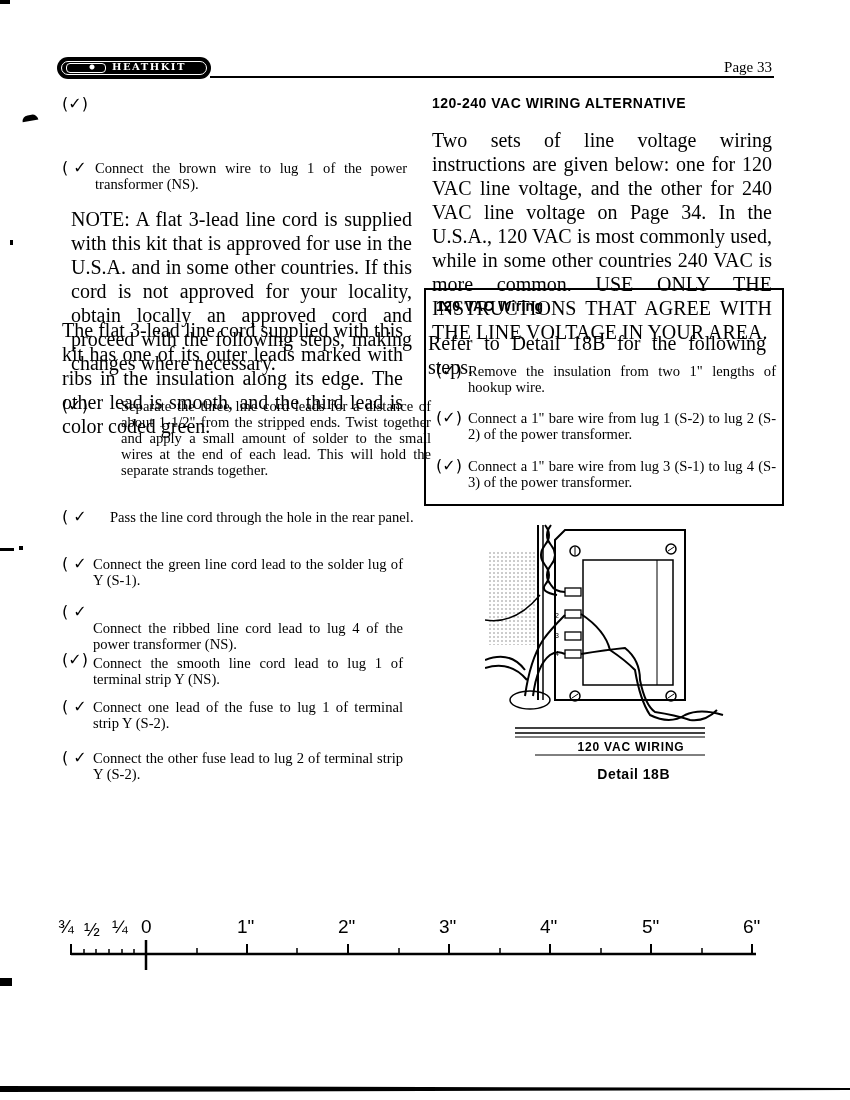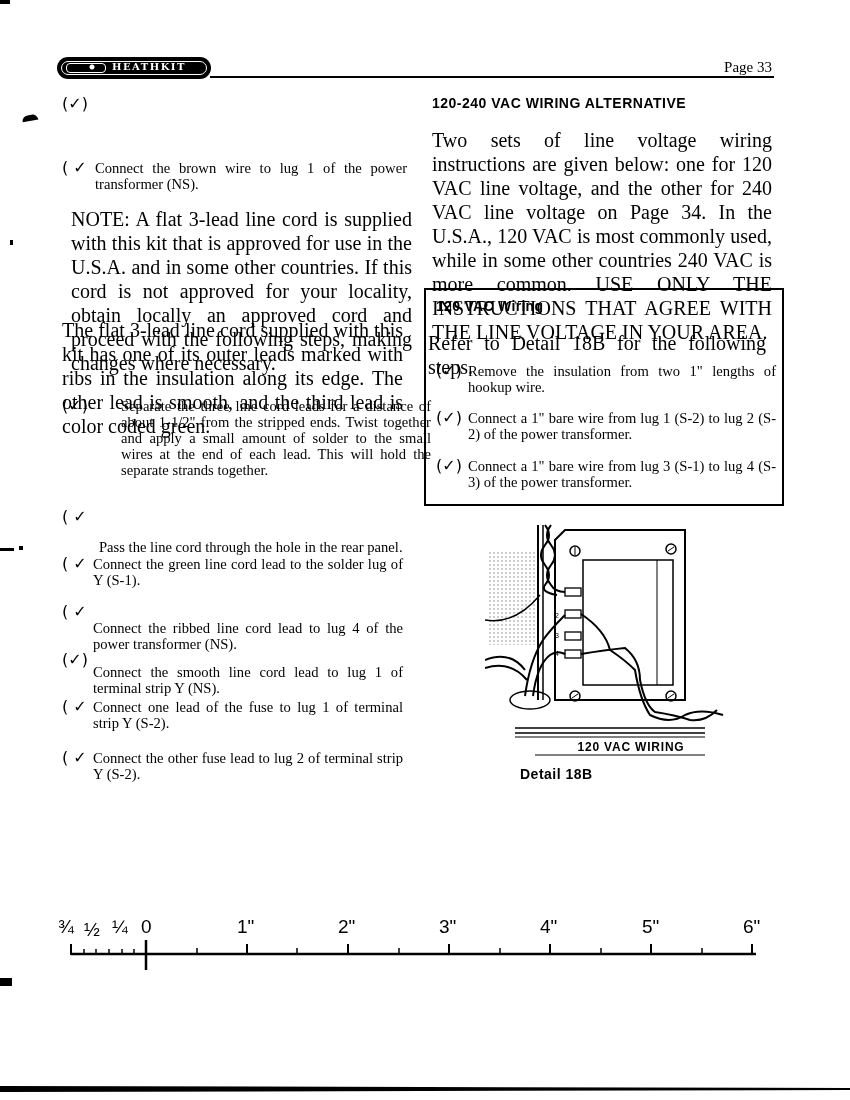--- a/index.html
+++ b/index.html
@@ -26,21 +26,21 @@
   .step .txt { position: absolute; text-align: justify; }
   .check { position: absolute; font-family: "DejaVu Sans", sans-serif; font-size: 16px; }
   .heading { position: absolute; font-family: "Liberation Sans", "DejaVu Sans", sans-serif; font-weight: bold; font-size: 14px; letter-spacing: 0.5px; }
 
   #wiring-box { left: 424px; top: 288px; width: 356px; height: 214px; border: 2px solid #000; }
 
   
   #figure { left: 485px; top: 520px; width: 240px; height: 240px; }
   #fig-caption { left: 536px; top: 740px; width: 190px; text-align: center;
                  font-family: "Liberation Sans", sans-serif; font-weight: bold; font-size: 12px; letter-spacing: 0.8px; }
-  #fig-detail { left: 520px; top: 766px; width: 150px; text-align: left;
+  #fig-detail { left: 520px; top: 766px; width: 150px; text-align: right;
                 font-family: "Liberation Sans", sans-serif; font-weight: bold; font-size: 14px; letter-spacing: 0.5px; }
 
   
   #ruler { left: 40px; top: 910px; width: 780px; height: 70px; }
   .rlabel { position: absolute; font-family: "Liberation Sans", "DejaVu Sans", sans-serif; font-size: 19px; }
 
   #bottom-rule { left: 0; top: 1086px; width: 850px; height: 6px; }
   .mark { position: absolute; background: #000; }
 </style>
 </head>
@@ -64,33 +64,33 @@
 
 <div class="para" style="left:62px;top:207px;width:341px;margin-left:9px;">NOTE: A flat 3-lead line cord is supplied with this kit that is approved for use in the U.S.A. and in some other countries. If this cord is not approved for your locality, obtain locally an approved cord and proceed with the following steps, making changes where necessary.</div>
 <div class="para" style="left:62px;top:318px;width:341px;">The flat 3-lead line cord supplied with this kit has one of its outer leads marked with ribs in the insulation along its edge. The other lead is smooth, and the third lead is color coded green.</div>
 
 <div class="step" style="left:62px;top:398px;width:345px;">
   <span class="box check">(✓)</span>
   <span class="txt" style="left:31px;top:0;width:310px;margin-left:28px;">Separate the three line cord leads for a distance of about 1-1/2" from the stripped ends. Twist together and apply a small amount of solder to the small wires at the end of each lead. This will hold the separate strands together.</span>
 </div>
 <div class="step" style="left:62px;top:509px;width:345px;">
   <span class="box check">( ✓</span>
-  <span class="txt" style="left:37px;top:0;width:310px;margin-top:30px;">Pass the line cord through the hole in the rear panel.</span>
+  <span class="txt" style="left:48px;top:0;width:310px;">Pass the line cord through the hole in the rear panel.</span>
 </div>
 <div class="step" style="left:62px;top:556px;width:345px;">
   <span class="box check">( ✓</span>
   <span class="txt" style="left:31px;top:0;width:310px;">Connect the green line cord lead to the solder lug of Y (S-1).</span>
 </div>
 <div class="step" style="left:62px;top:604px;width:345px;">
   <span class="box check">( ✓</span>
   <span class="txt" style="left:31px;top:0;width:310px;margin-top:16px;">Connect the ribbed line cord lead to lug 4 of the power transformer (NS).</span>
 </div>
 <div class="step" style="left:62px;top:652px;width:345px;">
   <span class="box check">(✓)</span>
-  <span class="txt" style="left:31px;top:12px;width:310px;">Connect the smooth line cord lead to lug 1 of terminal strip Y (NS).</span>
+  <span class="txt" style="left:31px;top:3px;width:310px;">Connect the smooth line cord lead to lug 1 of terminal strip Y (NS).</span>
 </div>
 <div class="step" style="left:62px;top:699px;width:345px;">
   <span class="box check">( ✓</span>
   <span class="txt" style="left:31px;top:0;width:310px;">Connect one lead of the fuse to lug 1 of terminal strip Y (S-2).</span>
 </div>
 <div class="step" style="left:62px;top:750px;width:345px;">
   <span class="box check">( ✓</span>
   <span class="txt" style="left:31px;top:0;width:310px;">Connect the other fuse lead to lug 2 of terminal strip Y (S-2).</span>
 </div>
 

